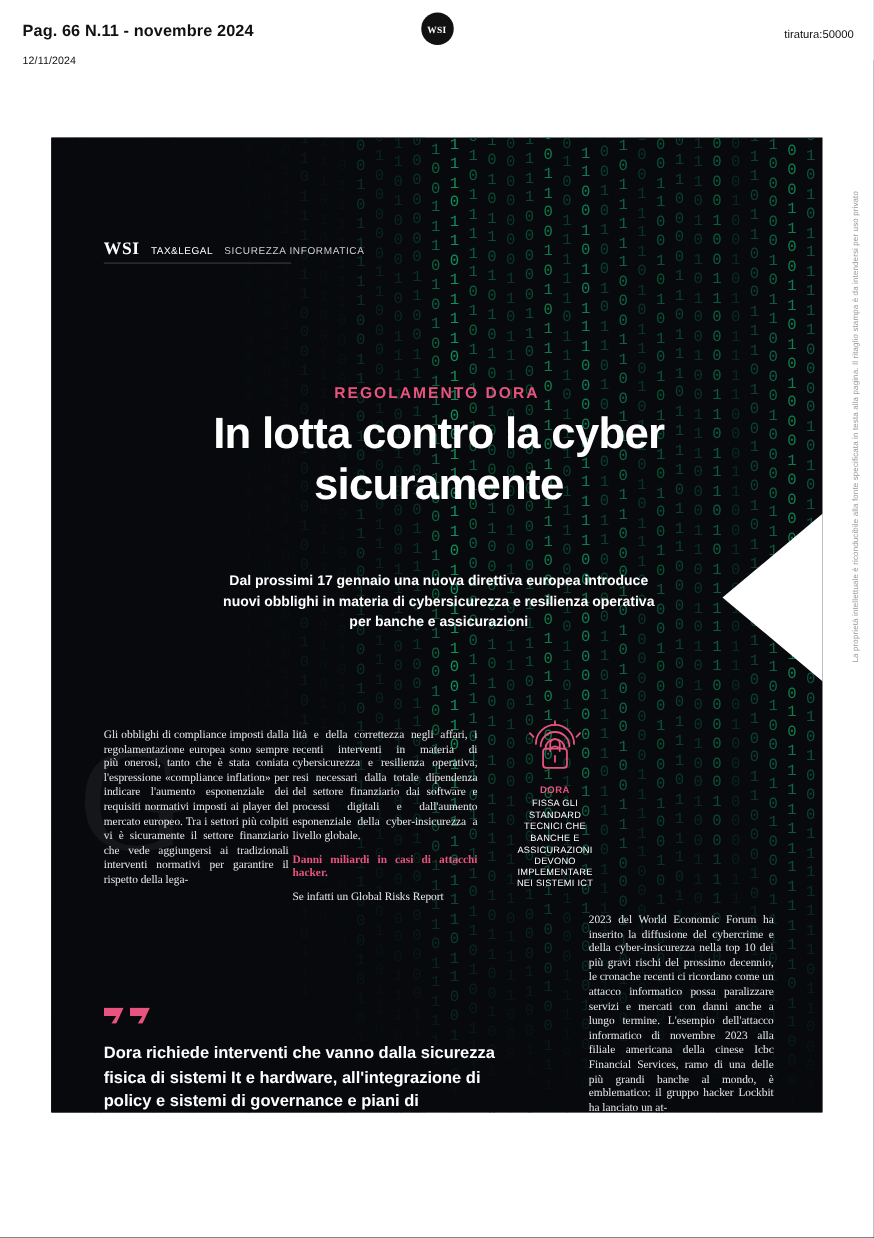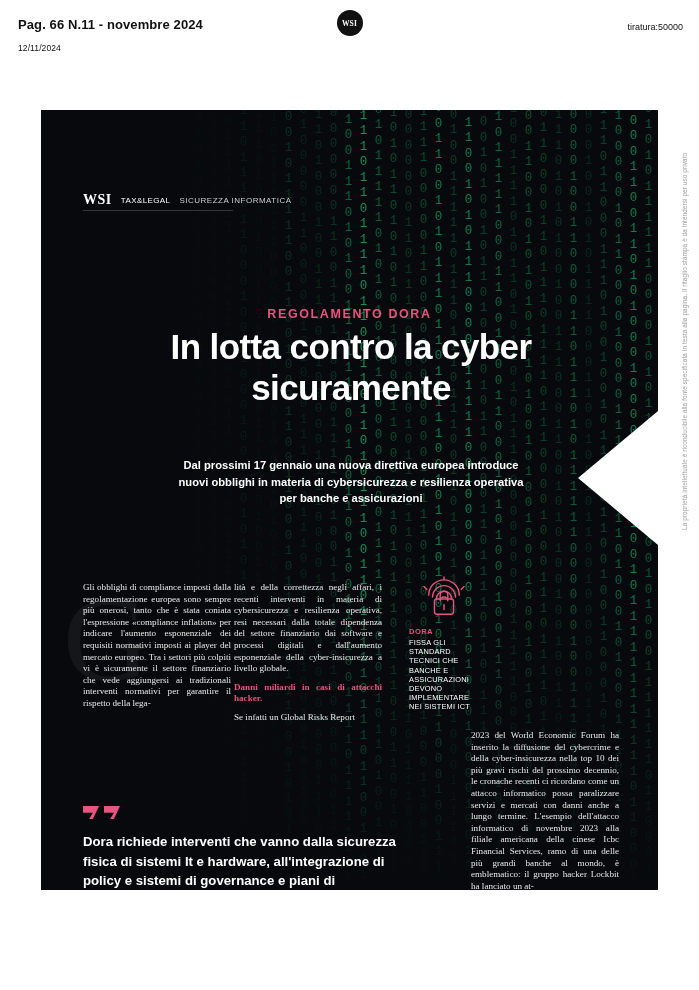--- a/index.html
+++ b/index.html
@@ -162,21 +162,21 @@
   }
   .col p { margin:0 0 7px 0; }
   .col1 { left:42px; top:472px; width:148px; }
   .col2 { left:193px; top:472px; width:148px; }
   .col3 { left:430px; top:620px; width:148px; }
   .pink { color:#e8537f; font-weight:bold; }
 
   
   .dora-block {
     position:absolute; left:368px; top:466px; width:70px;
-    text-align:left;
+    text-align:center;
   }
   .dora-ico { width:42px; height:44px; margin:0 auto 7px auto; display:block; }
   .dora-title {
     color:#e8537f; font-size:7.6px; font-weight:bold; letter-spacing:.4px;
     margin-bottom:2px;
   }
   .dora-cap {
     color:#ffffff; font-size:7.4px; line-height:9.2px; letter-spacing:.2px;
   }
 

